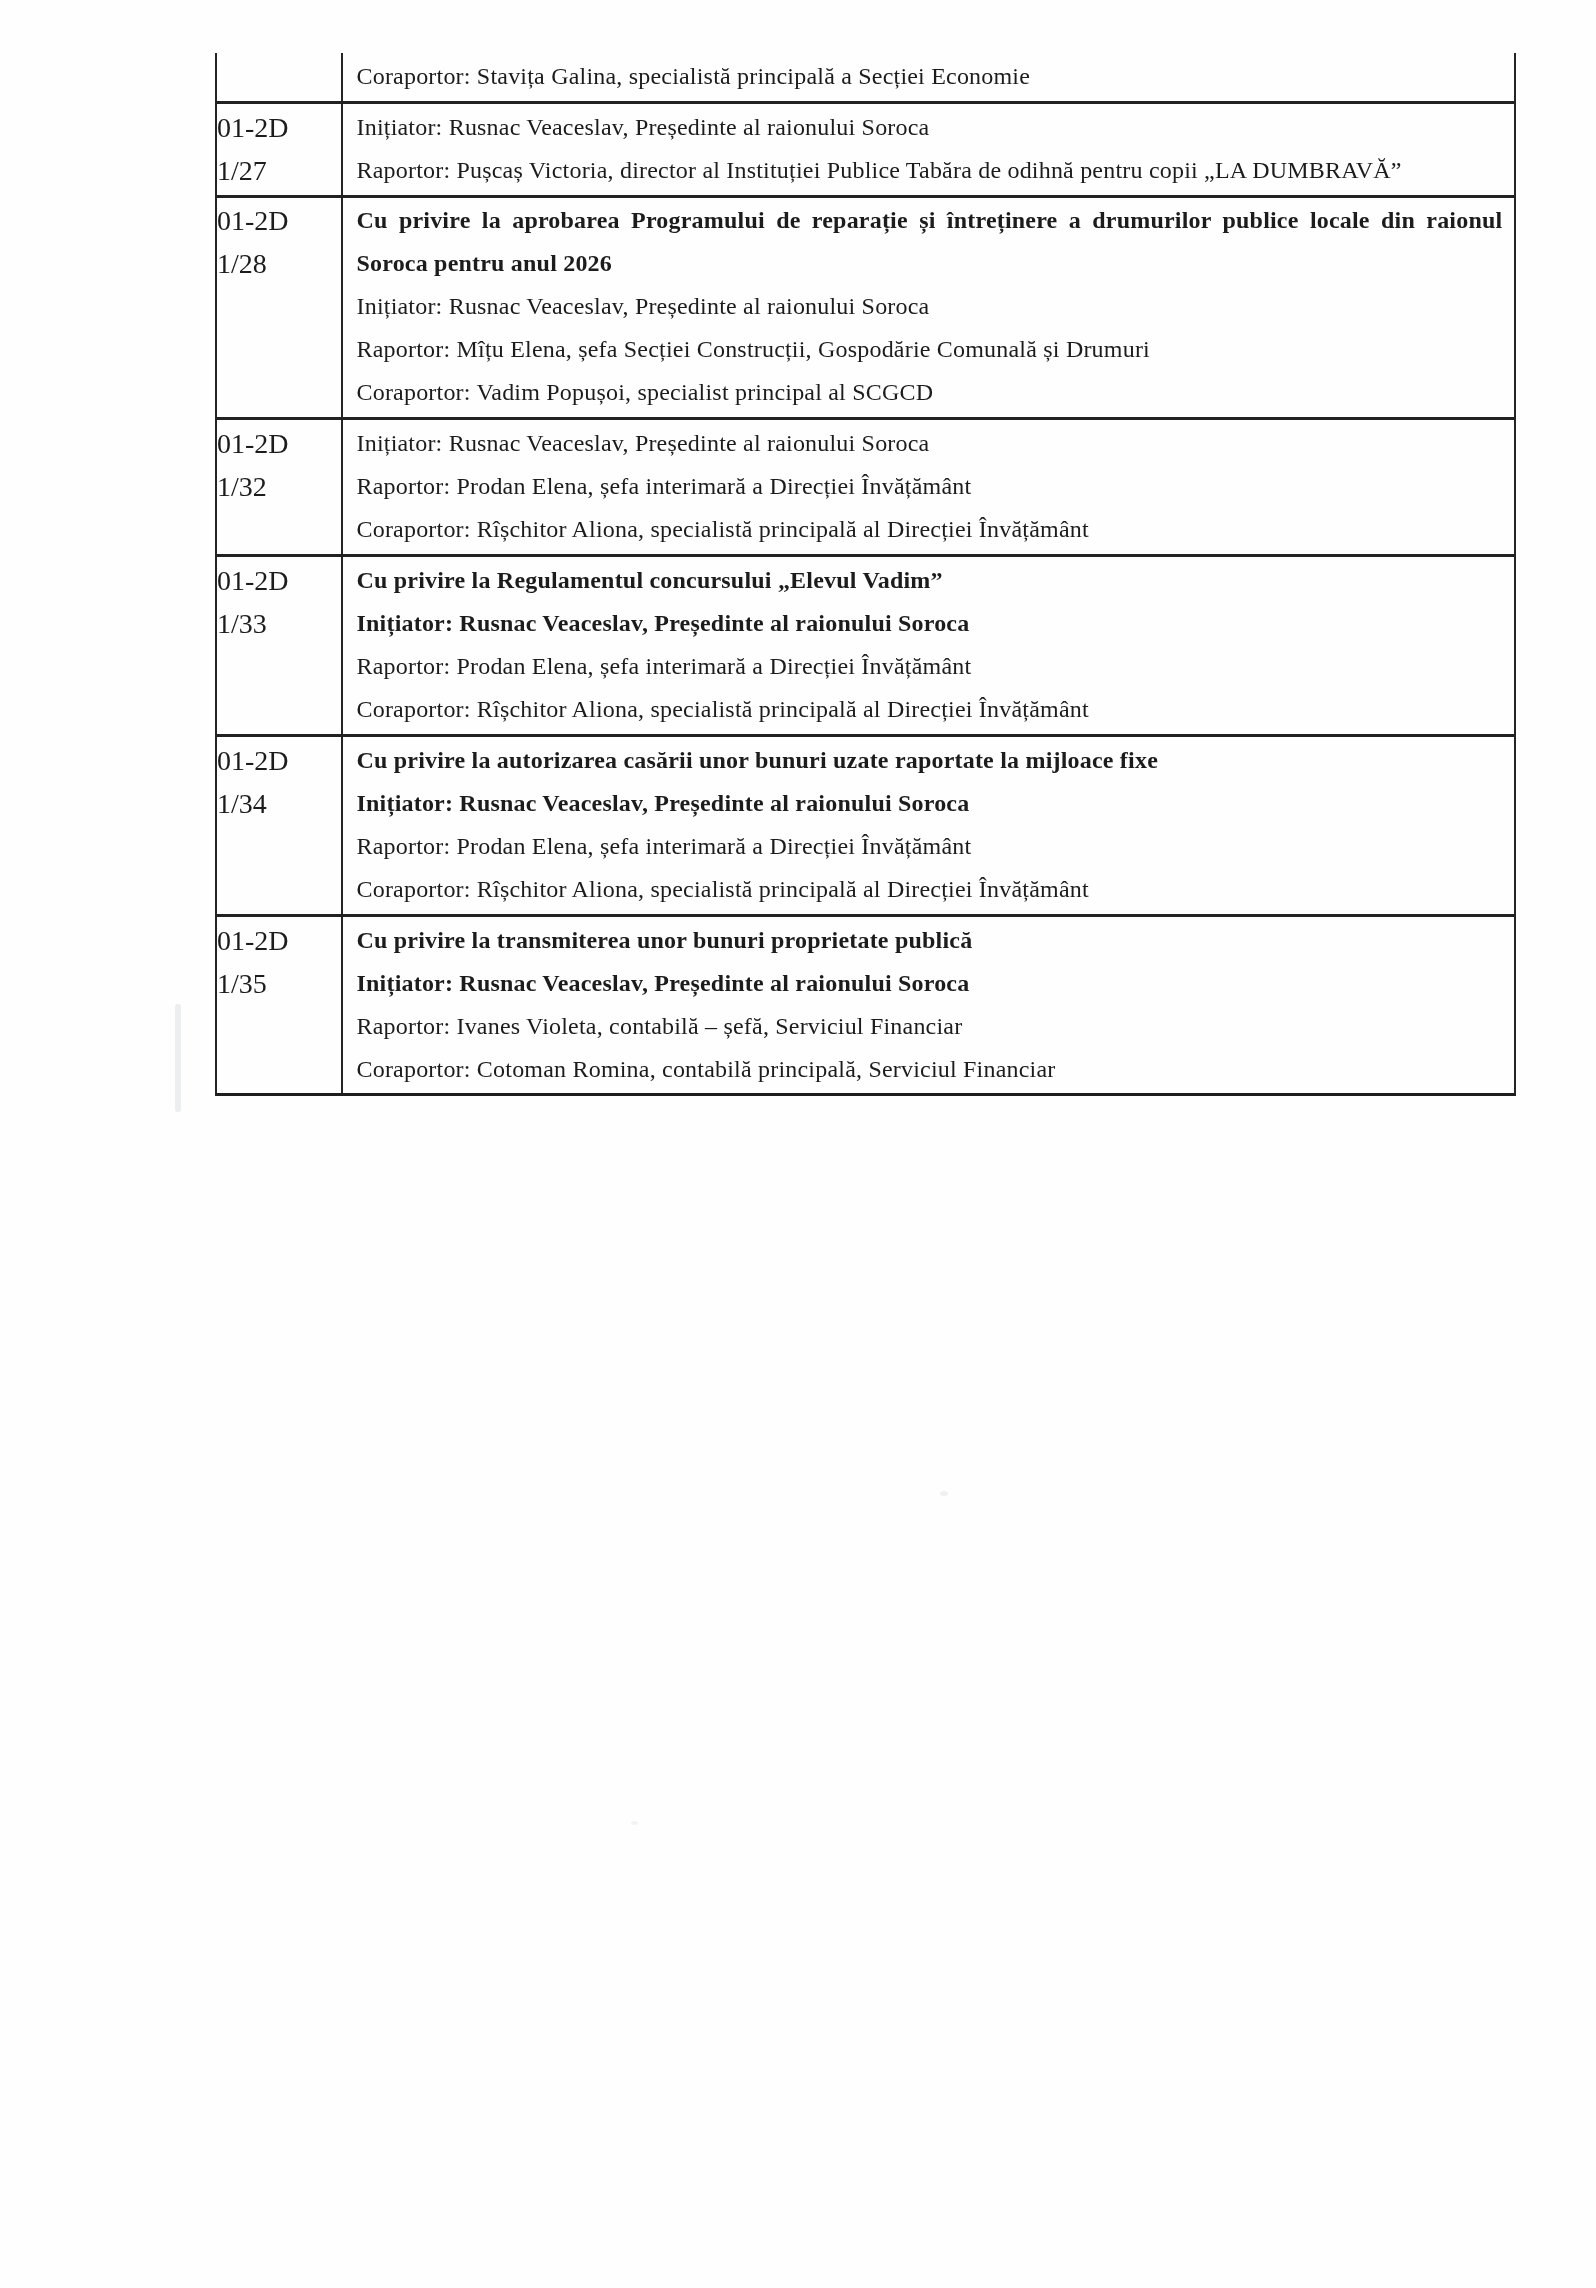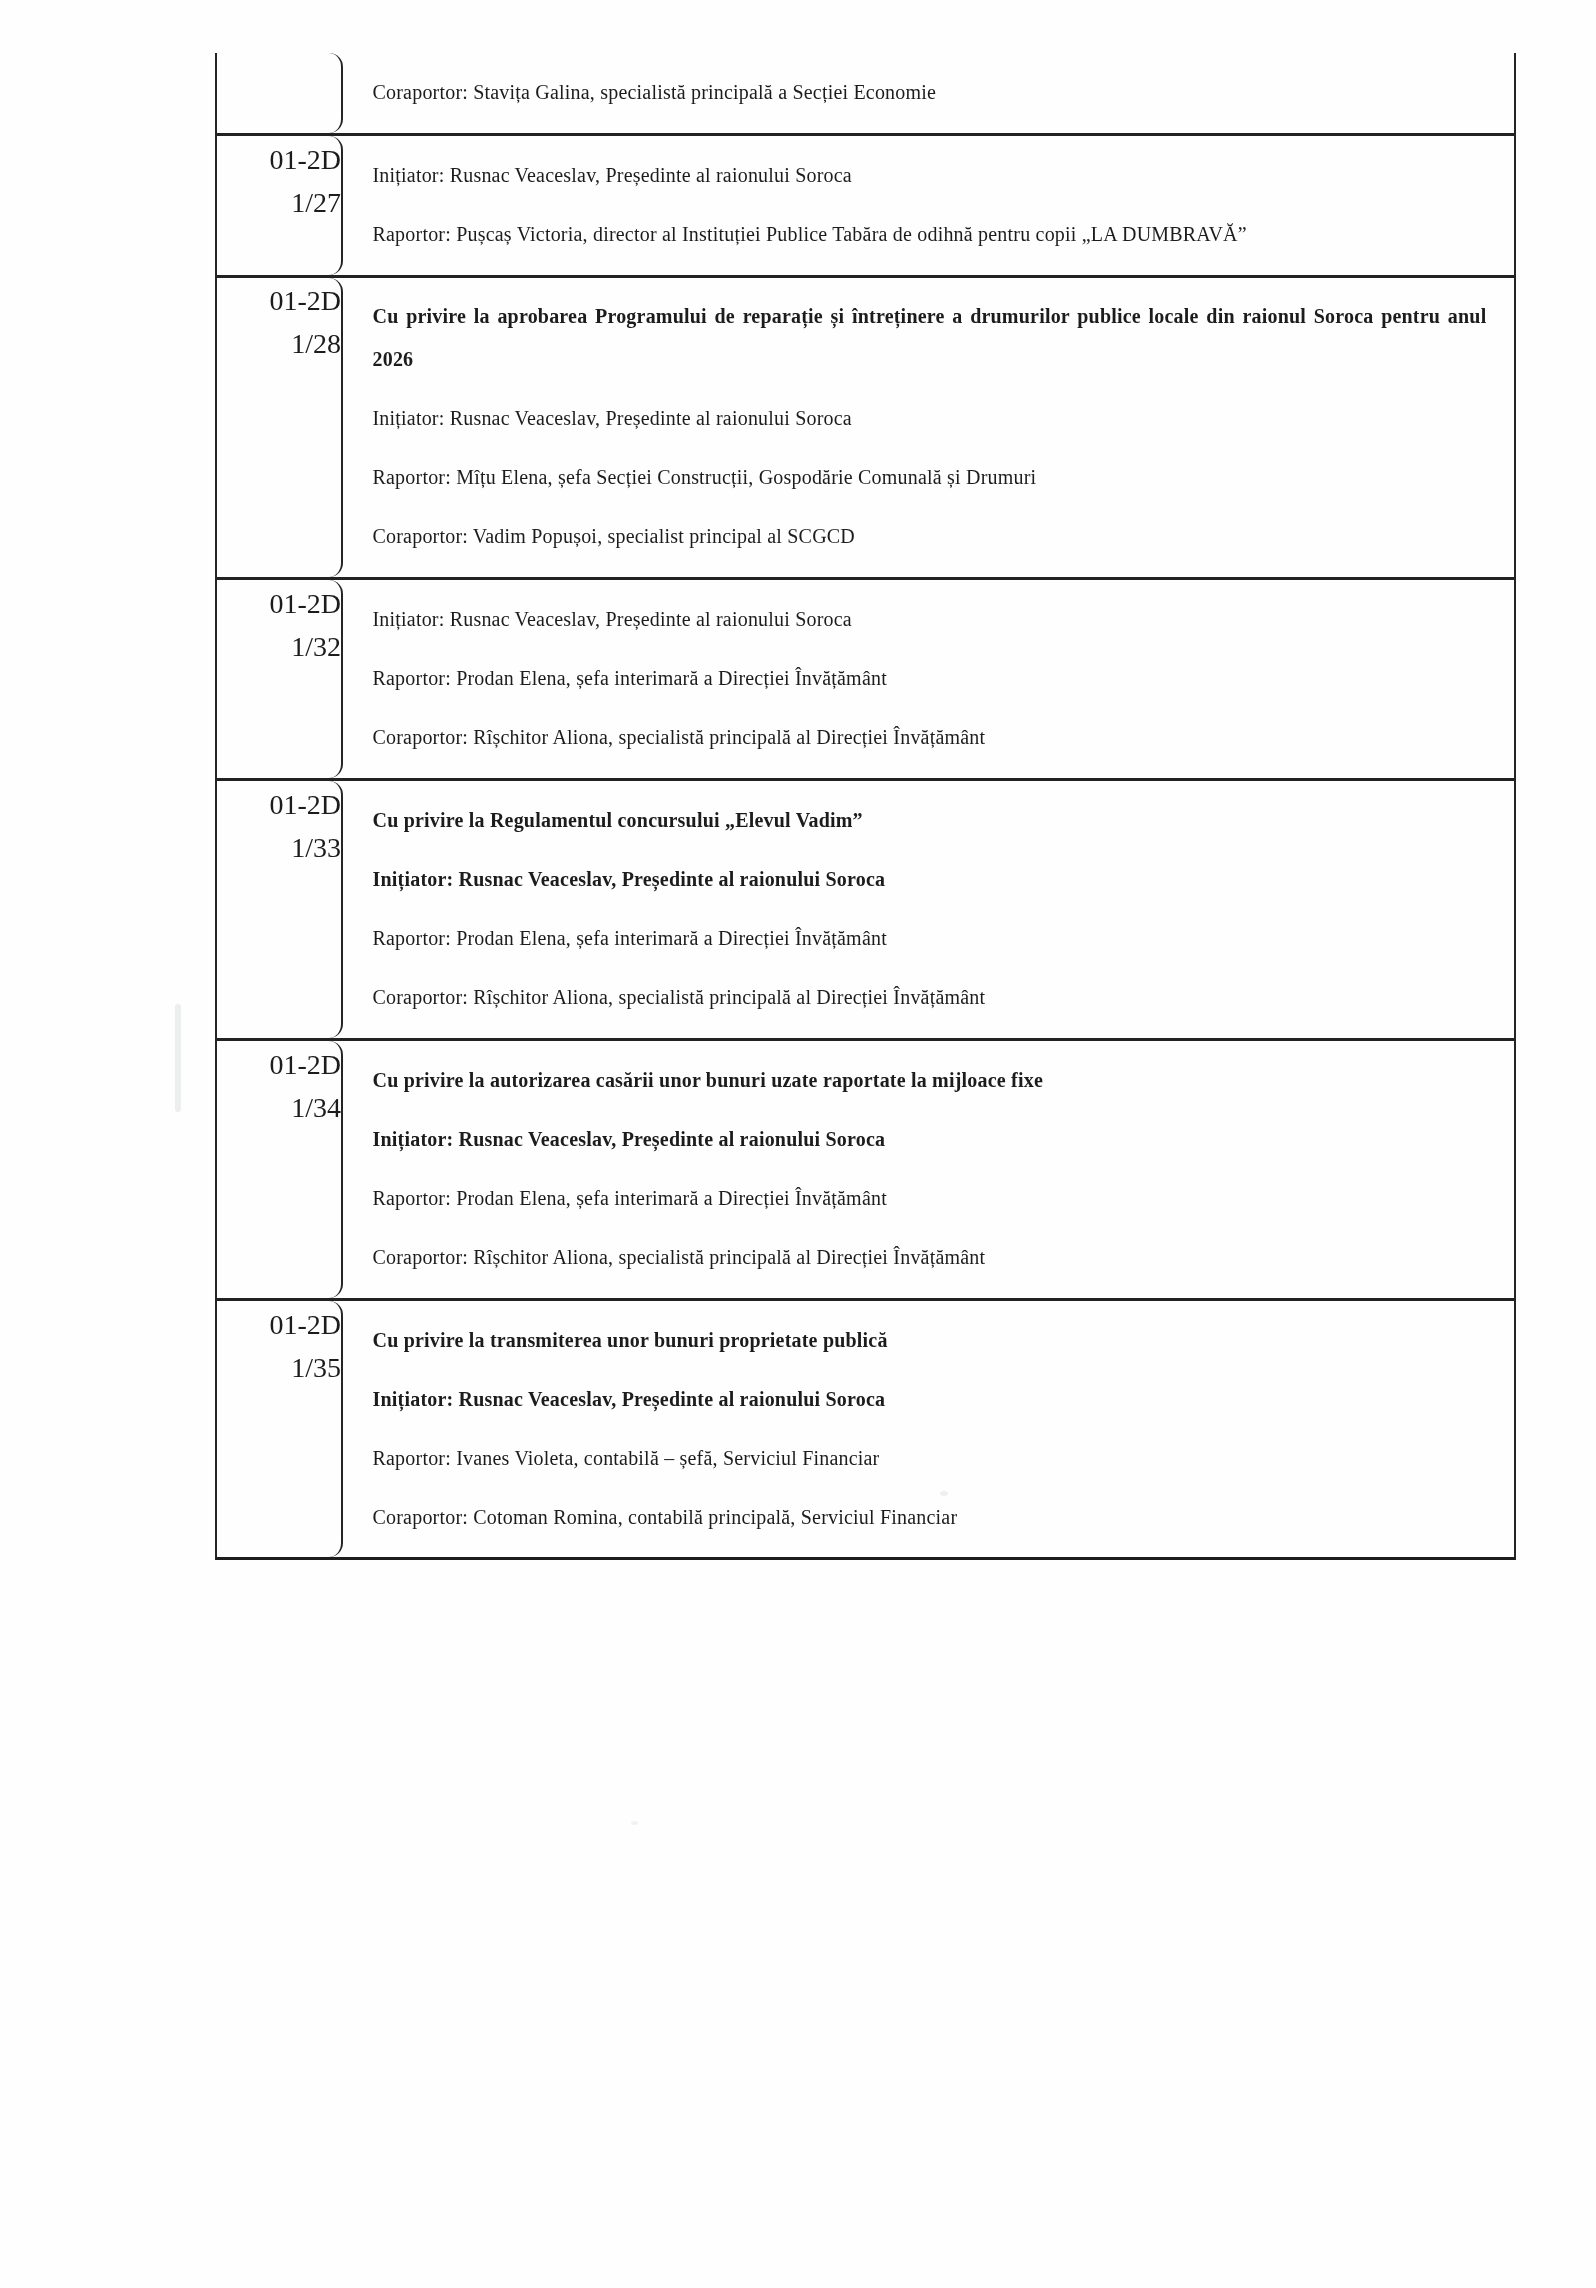--- a/index.html
+++ b/index.html
@@ -32,34 +32,33 @@
     align-items: stretch;
   }
   .row + .row {
     border-top: 3.9px solid #222222;
   }
   .id-cell {
     width: 126px;
     flex: 0 0 126px;
     border-right: 2.9px solid #242424;
     box-sizing: border-box;
-    text-align: right;
+    text-align: left;
     padding-top: 1.9px;
     font-size: 28px;
     line-height: 43px;
-    border-radius: 14px;
   }
   .content-cell {
     flex: 1 1 auto;
     padding: 1.9px 11.6px 2.9px 13.5px;
     box-sizing: border-box;
   }
   .entry {
-    margin: 16px;
-    font-size: 20px;
+    margin: 0;
+    font-size: 24px;
     line-height: 43px;
     text-align: justify;
     letter-spacing: 0.2px;
   }
   .entry.bold {
     font-weight: bold;
   }
   .id-code, .id-number {
     white-space: nowrap;
   }

